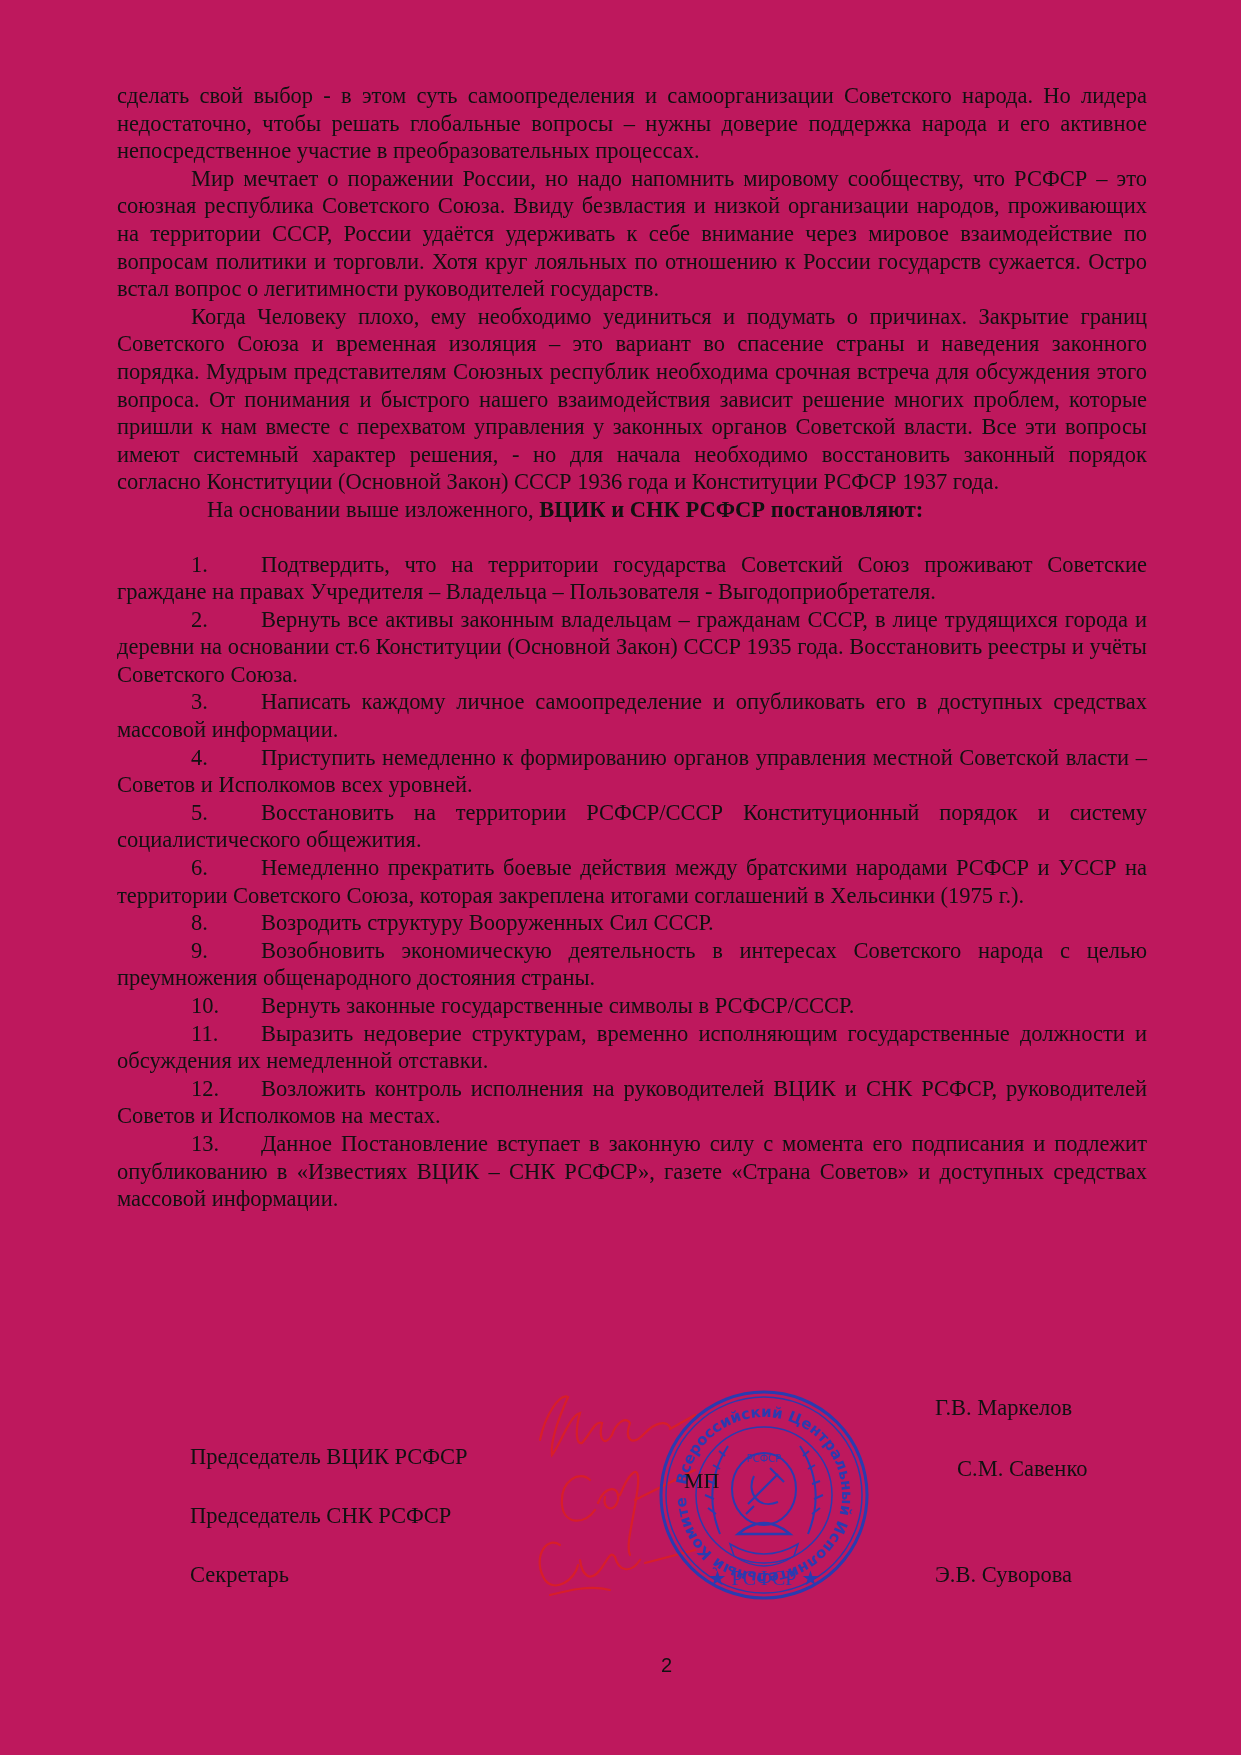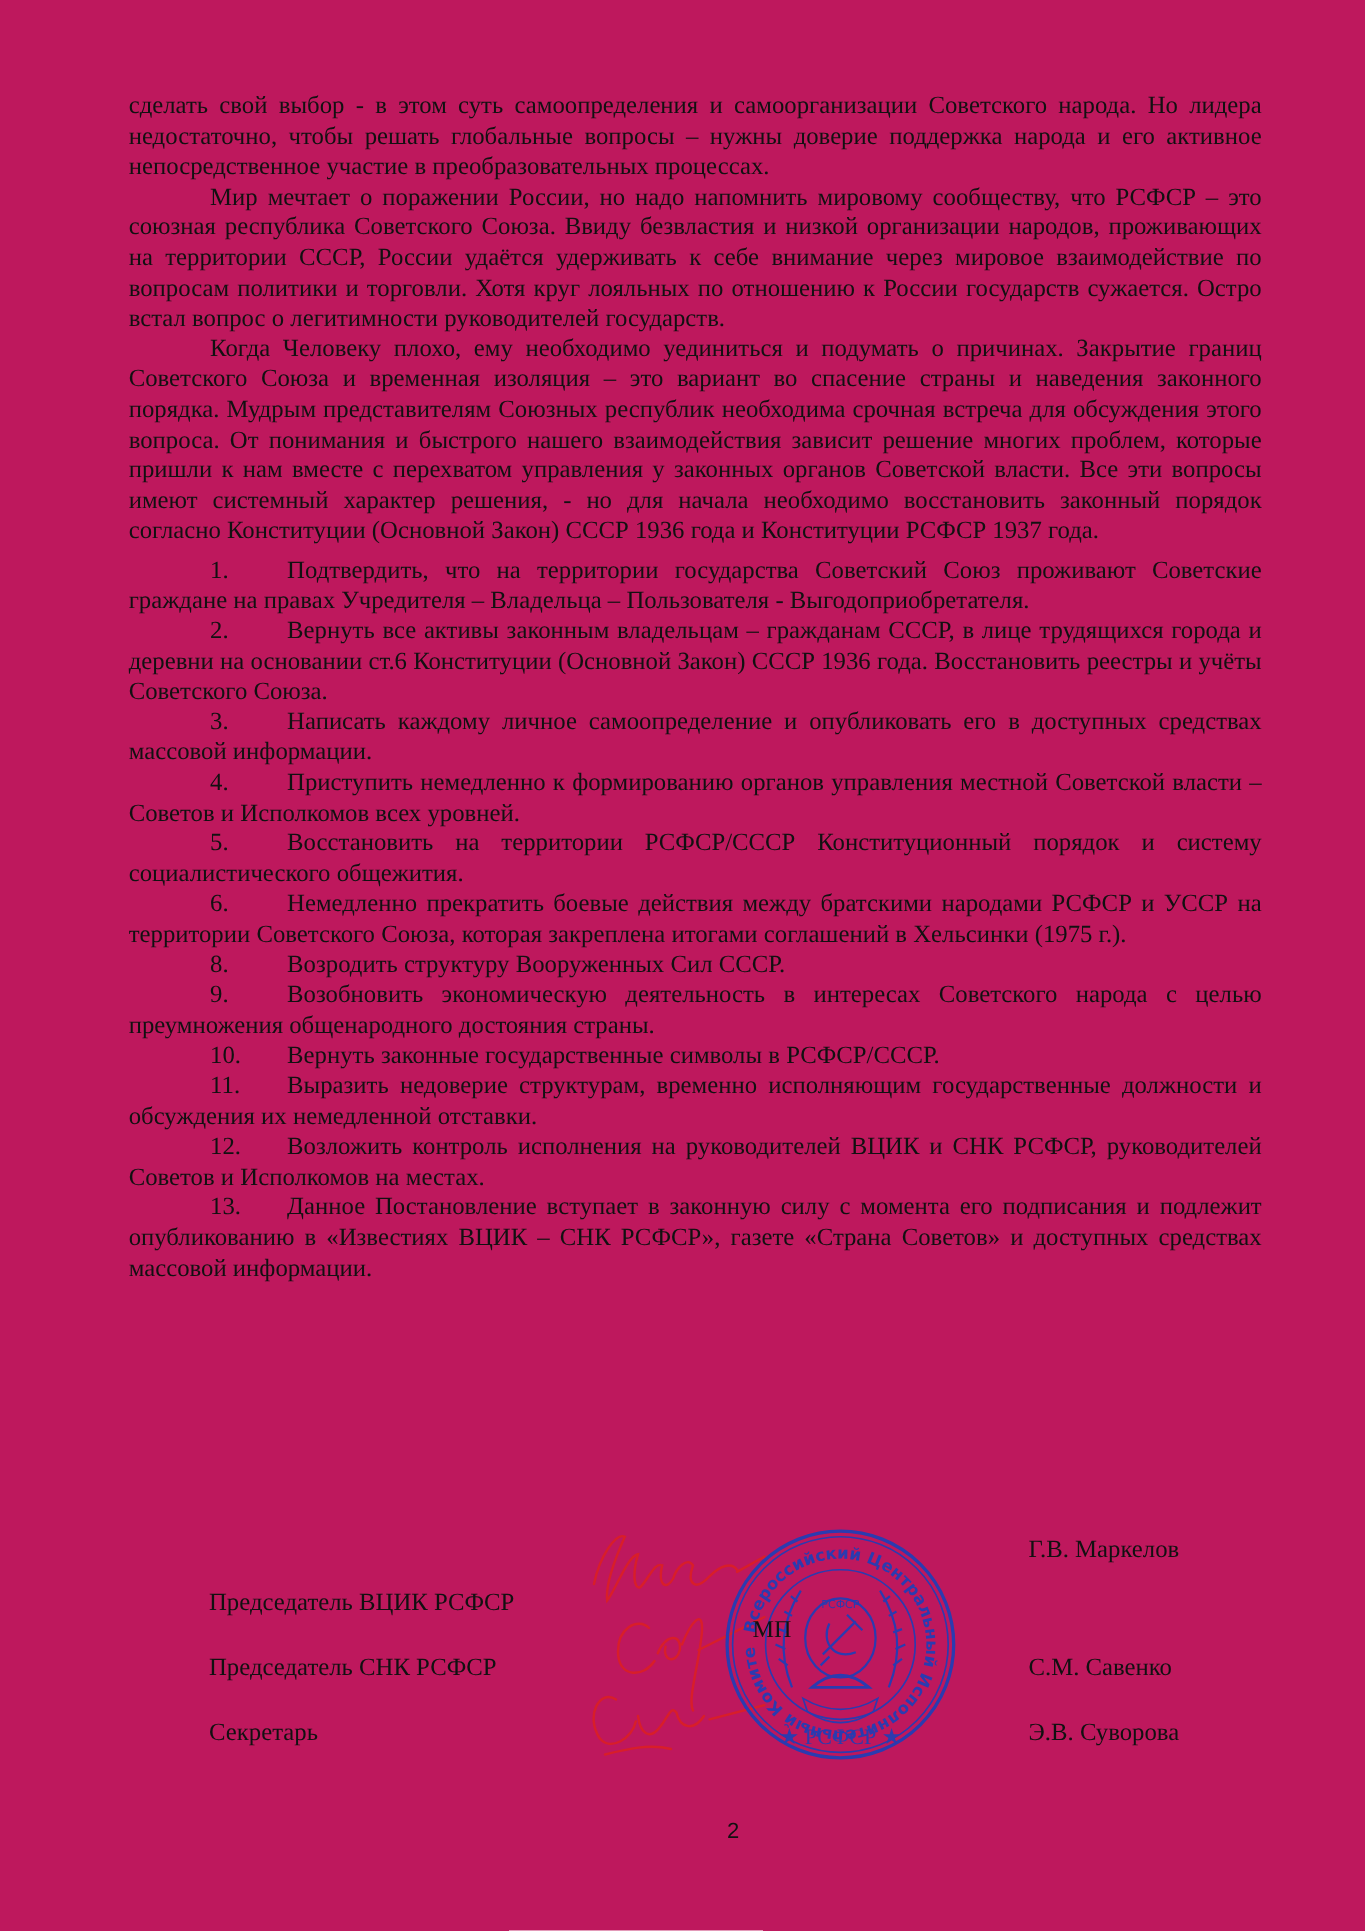--- a/index.html
+++ b/index.html
@@ -33,24 +33,25 @@
 </style>
 </head>
 <body>
 
 <div class="page">
 
   <div class="body-text">
     <p>сделать свой выбор - в этом суть самоопределения и самоорганизации Советского народа. Но лидера недостаточно, чтобы решать глобальные вопросы – нужны доверие поддержка народа и его активное непосредственное участие в преобразовательных процессах.</p>
     <p class="indent">Мир мечтает о поражении России, но надо напомнить мировому сообществу, что РСФСР – это союзная республика Советского Союза. Ввиду безвластия и низкой организации народов, проживающих на территории СССР, России удаётся удерживать к себе внимание через мировое взаимодействие по вопросам политики и торговли. Хотя круг лояльных по отношению к России государств сужается. Остро встал вопрос о легитимности руководителей государств.</p>
     <p class="indent">Когда Человеку плохо, ему необходимо уединиться и подумать о причинах. Закрытие границ Советского Союза и временная изоляция – это вариант во спасение страны и наведения законного порядка. Мудрым представителям Союзных республик необходима срочная встреча для обсуждения этого вопроса. От понимания и быстрого нашего взаимодействия зависит решение многих проблем, которые пришли к нам вместе с перехватом управления у законных органов Советской власти. Все эти вопросы имеют системный характер решения, - но для начала необходимо восстановить законный порядок согласно Конституции (Основной Закон) СССР 1936 года и Конституции РСФСР 1937 года.</p>
+    <p class="resolve-line"><span>На основании выше изложенного, </span><b>ВЦИК и СНК РСФСР постановляют:</b></p>
 
     <div class="list">
       <p class="item"><span class="num">1.</span><span>Подтвердить, что на территории государства Советский Союз проживают Советские граждане на правах Учредителя – Владельца – Пользователя - Выгодоприобретателя.</span></p>
-      <p class="item"><span class="num">2.</span><span>Вернуть все активы законным владельцам – гражданам СССР, в лице трудящихся города и деревни на основании ст.6 Конституции (Основной Закон) СССР 1936 года. Восстановить реестры и учёты Советского Союза.</span></p>
+      <p class="item"><span class="num">2.</span><span>Вернуть все активы законным владельцам – гражданам СССР, в лице трудящихся города и деревни на основании ст.6 Конституции (Основной Закон) СССР 1935 года. Восстановить реестры и учёты Советского Союза.</span></p>
       <p class="item"><span class="num">3.</span><span>Написать каждому личное самоопределение и опубликовать его в доступных средствах массовой информации.</span></p>
       <p class="item"><span class="num">4.</span><span>Приступить немедленно к формированию органов управления местной Советской власти – Советов и Исполкомов всех уровней.</span></p>
       <p class="item"><span class="num">5.</span><span>Восстановить на территории РСФСР/СССР Конституционный порядок и систему социалистического общежития.</span></p>
       <p class="item"><span class="num">6.</span><span>Немедленно прекратить боевые действия между братскими народами РСФСР и УССР на территории Советского Союза, которая закреплена итогами соглашений в Хельсинки (1975 г.).</span></p>
       <p class="item"><span class="num">8.</span><span>Возродить структуру Вооруженных Сил СССР.</span></p>
       <p class="item"><span class="num">9.</span><span>Возобновить экономическую деятельность в интересах Советского народа с целью преумножения общенародного достояния страны.</span></p>
       <p class="item"><span class="num">10.</span><span>Вернуть законные  государственные символы в РСФСР/СССР.</span></p>
       <p class="item"><span class="num">11.</span><span>Выразить недоверие структурам, временно исполняющим государственные должности и обсуждения их немедленной отставки.</span></p>
       <p class="item"><span class="num">12.</span><span>Возложить контроль исполнения на руководителей ВЦИК и СНК РСФСР, руководителей Советов и Исполкомов на местах.</span></p>
       <p class="item"><span class="num">13.</span><span>Данное Постановление вступает в законную силу с момента его подписания и подлежит опубликованию в «Известиях ВЦИК – СНК РСФСР», газете «Страна Советов» и доступных средствах массовой информации.</span></p>
@@ -86,20 +87,20 @@
       <path d="M72,160 Q106,180 140,160 L136,172 Q106,192 76,172 Z" stroke-width="1.5" stroke="#2b3bb0"></path>
     </g>
     <text x="106" y="78" text-anchor="middle" font-family="DejaVu Sans, sans-serif" font-size="10" fill="#2b3bb0">РСФСР</text>
     <text x="106" y="201" text-anchor="middle" font-family="Liberation Serif, serif" font-size="20" fill="#2b3bb0">★ <tspan>РСФСР</tspan> ★</text>
   </svg>
 
   <div class="signatures">
     <div class="sig-row sig-title" style="top:1444px;">Председатель ВЦИК РСФСР</div>
     <div class="sig-row sig-name" style="top:1395px;">Г.В. Маркелов</div>
     <div class="sig-row sig-title" style="top:1503px;text-align:center;">Председатель СНК РСФСР</div>
-    <div class="sig-row sig-name" style="top:1503px;">С.М. Савенко</div>
+    <div class="sig-row sig-name" style="top:1456px;margin-left:22px;">С.М. Савенко</div>
     <div class="sig-row sig-title" style="top:1562px;">Секретарь</div>
     <div class="sig-row sig-name" style="top:1562px;">Э.В. Суворова</div>
     <div class="mp">МП</div>
   </div>
 
   <div class="page-number">2</div>
 </div>
 
 </body></html>

